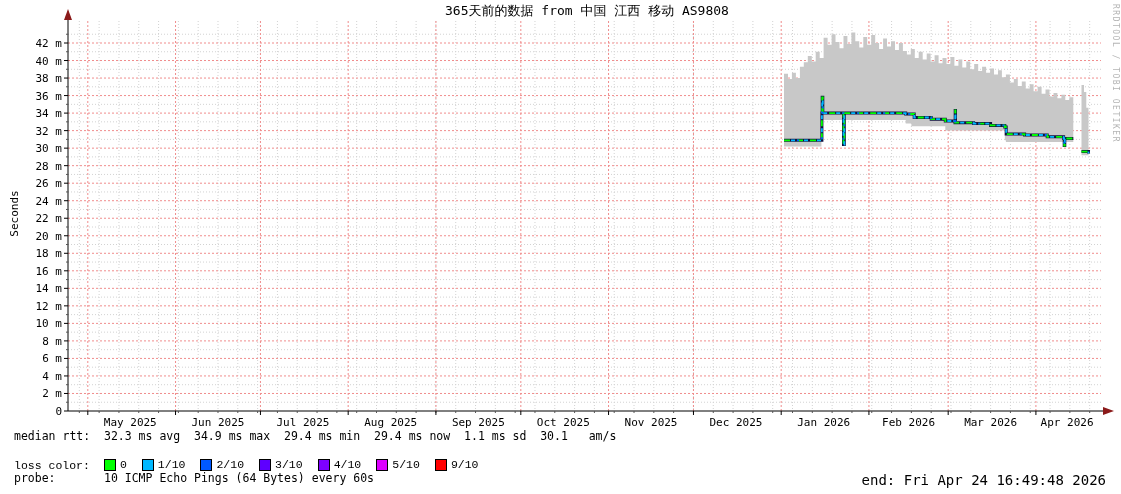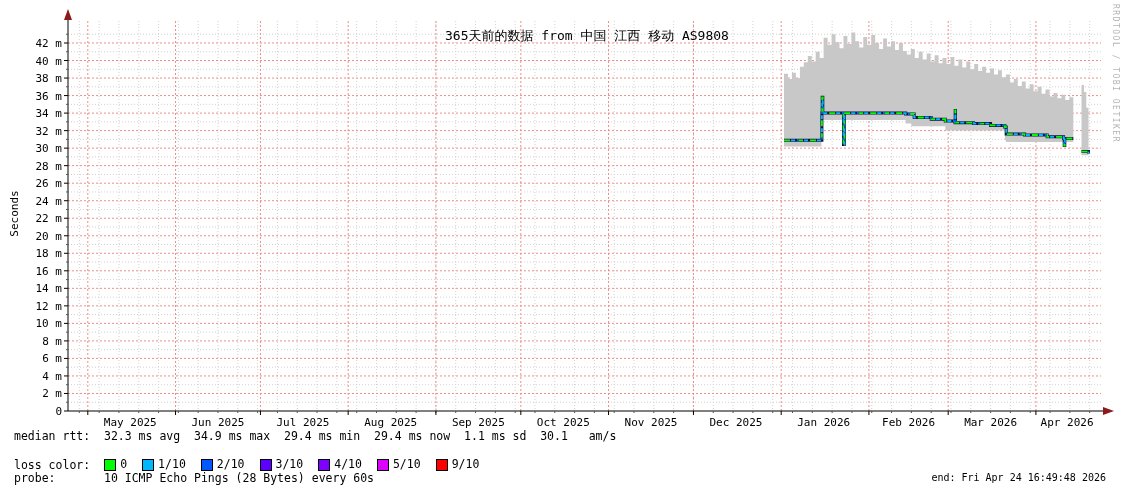--- a/index.html
+++ b/index.html
@@ -1,30 +1,30 @@
 <!DOCTYPE html>
 <html><head>
 <meta charset="utf-8">
 <style>
   html,body{margin:0;padding:0;background:#fff;}
   #page{position:relative;width:1121px;height:494px;background:#ffffff;overflow:hidden;
         font-family:"DejaVu Sans Mono","Liberation Mono",monospace;color:#000;}
   #chart-svg{position:absolute;left:0;top:0;}
-  .title{position:absolute;left:68px;top:27px;width:1038px;text-align:center;
+  .title{position:absolute;left:68px;top:2px;width:1038px;text-align:center;
          font-size:13px;letter-spacing:0px;}
   .ylabel{position:absolute;left:-96px;top:207px;width:220px;text-align:center;
           font-size:11px;transform:rotate(-90deg);}
   .watermark{position:absolute;right:1px;top:4px;font-size:8px;color:#b5b5b5;
              writing-mode:vertical-rl;letter-spacing:1.5px;}
   .legend-row{position:absolute;left:14px;font-size:11.5px;white-space:pre;line-height:13px;}
   .row-1{top:430px;text-align:right;}
   .row-2{top:444px;}
-  .row-3{top:458px;}
+  .row-3{top:458px;font-family:Liberation Mono, monospace;}
   .row-4{top:472px;}
-  .end-time{position:absolute;right:15px;top:472px;font-size:10px;white-space:pre;}
+  .end-time{position:absolute;right:15px;top:472px;font-size:14px;white-space:pre;}
   .swatch-row{display:flex;align-items:center;}
   .swatch-label-txt{white-space:pre;}
   .swatch{display:inline-block;width:10px;height:10px;border:1px solid #000;
           margin:0 4px 0 0;vertical-align:middle;}
   .swatch-item{display:inline-flex;align-items:center;margin-right:15px;font-size:11.5px;}
   .swatch-item:first-child{margin-left:14px;}
 </style>
 </head>
 <body>
 
@@ -310,15 +310,15 @@
     </svg>
   <div class="title">365天前的数据 from 中国 江西 移动 AS9808</div>
   <div class="ylabel">Seconds</div>
   <div class="watermark">RRDTOOL / TOBI OETIKER</div>
 
   <div class="legend-row row-1">median rtt:  32.3 ms avg  34.9 ms max  29.4 ms min  29.4 ms now  1.1 ms sd  30.1   am/s</div>
   <div class="legend-row row-3 swatch-row">
     <span class="swatch-label-txt">loss color:</span>
     <span id="swatches"><span class="swatch-item"><span class="swatch" style="background: rgb(0, 255, 0);"></span><span>0</span></span><span class="swatch-item"><span class="swatch" style="background: rgb(0, 184, 255);"></span><span>1/10</span></span><span class="swatch-item"><span class="swatch" style="background: rgb(0, 89, 255);"></span><span>2/10</span></span><span class="swatch-item"><span class="swatch" style="background: rgb(94, 0, 255);"></span><span>3/10</span></span><span class="swatch-item"><span class="swatch" style="background: rgb(126, 0, 255);"></span><span>4/10</span></span><span class="swatch-item"><span class="swatch" style="background: rgb(221, 0, 255);"></span><span>5/10</span></span><span class="swatch-item"><span class="swatch" style="background: rgb(255, 0, 0);"></span><span>9/10</span></span></span>
   </div>
-  <div class="legend-row row-4">probe:       10 ICMP Echo Pings (28 Bytes) every 60s</div>
+  <div class="legend-row row-4">probe:       10 ICMP Echo Pings (64 Bytes) every 60s</div>
   <div class="end-time">end: Fri Apr 24 16:49:48 2026</div>
 </div>
 
 </body></html>

